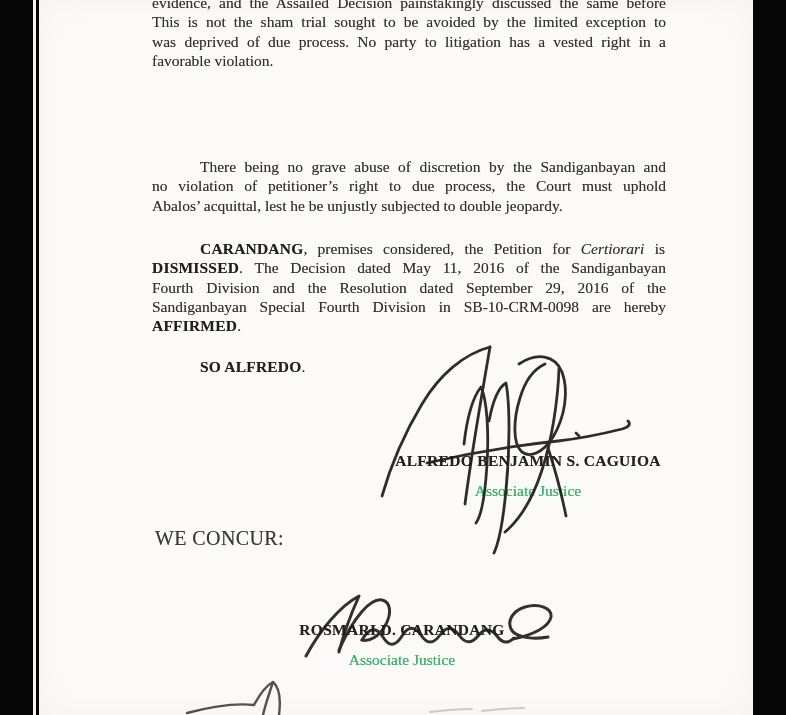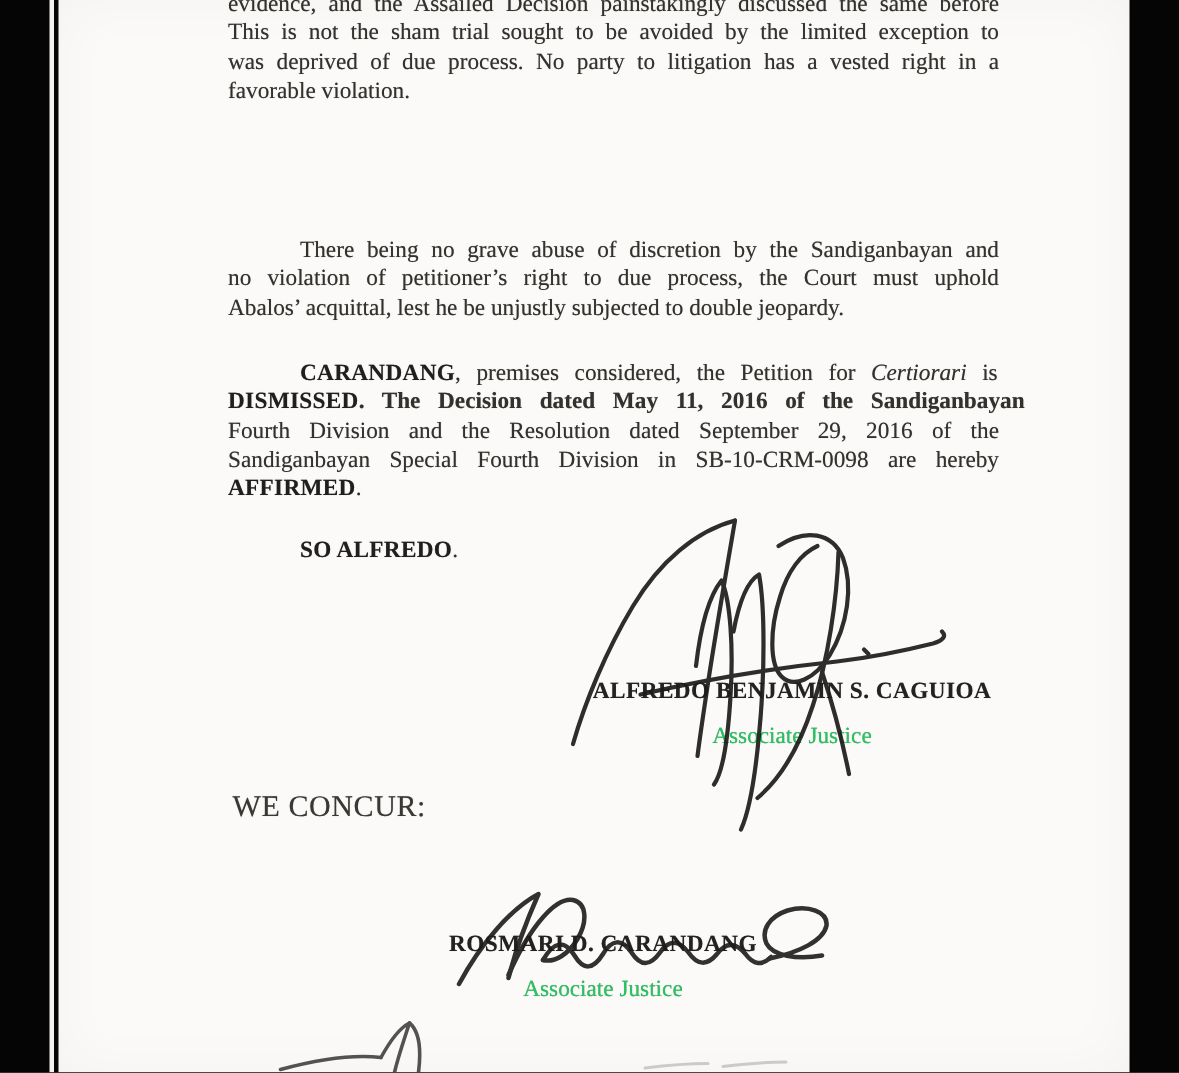--- a/index.html
+++ b/index.html
@@ -58,21 +58,21 @@
         <div class="jline"><span style="word-spacing: 4.39955px;">was deprived of due process. No party to litigation has a vested right in a</span></div>
         <div class="jline last"><span>favorable violation.</span></div>
       </div>
     <div class="para" id="para-2">
         <div class="jline ind"><span style="word-spacing: 4.59063px;">There being no grave abuse of discretion by the Sandiganbayan and</span></div>
         <div class="jline"><span style="word-spacing: 6.91193px;">no violation of petitioner’s right to due process, the Court must uphold</span></div>
         <div class="jline last"><span>Abalos’ acquittal, lest he be unjustly subjected to double jeopardy.</span></div>
       </div>
     <div class="para" id="para-3">
         <div class="jline ind"><span style="word-spacing: 6.46652px;"><b>CARANDANG</b>, premises considered, the Petition for <i>Certiorari</i> is</span></div>
-        <div class="jline"><span style="word-spacing: 7.87847px; font-weight: bold;"><b>DISMISSED</b>. The Decision dated May 11, 2016 of the Sandiganbayan</span></div>
+        <div class="jline"><span style="word-spacing: 7.87847px;"><b>DISMISSED</b>. The Decision dated May 11, 2016 of the Sandiganbayan</span></div>
         <div class="jline"><span style="word-spacing: 8.99531px;">Fourth Division and the Resolution dated September 29, 2016 of the</span></div>
         <div class="jline"><span style="word-spacing: 9.03795px;">Sandiganbayan Special Fourth Division in SB-10-CRM-0098 are hereby</span></div>
         <div class="jline last"><span><b>AFFIRMED</b>.</span></div>
       </div>
     <div class="para" id="para-so">
         <div class="jline ind last"><span><b>SO ALFREDO</b>.</span></div>
       </div>
   </div>
 
   <div class="sig-block" id="sig-block-caguioa">

